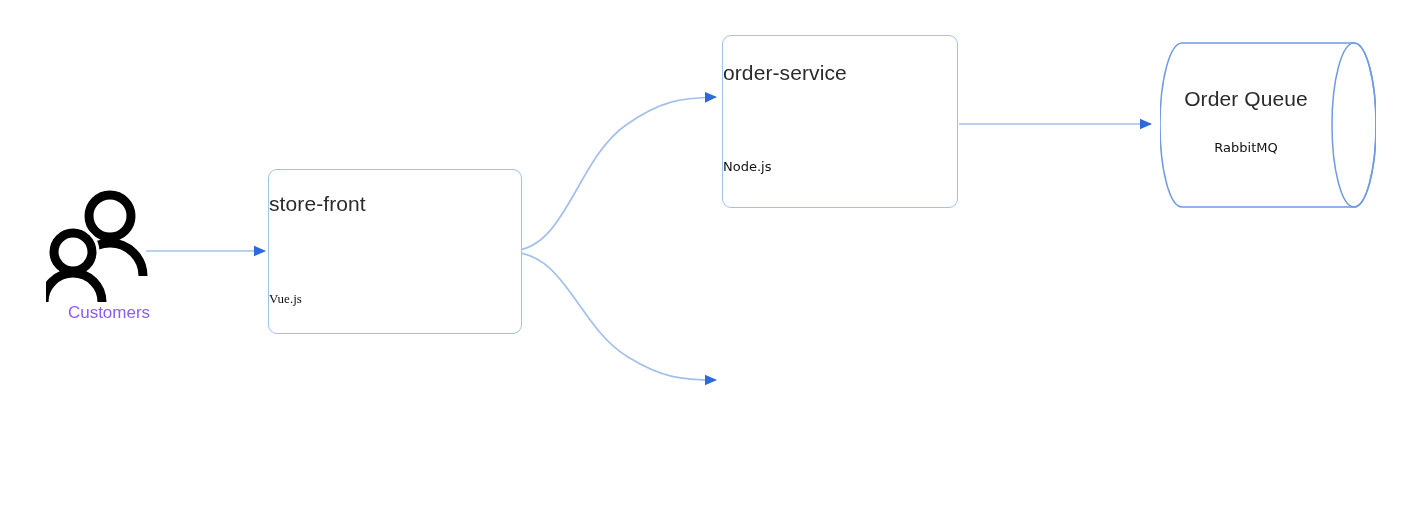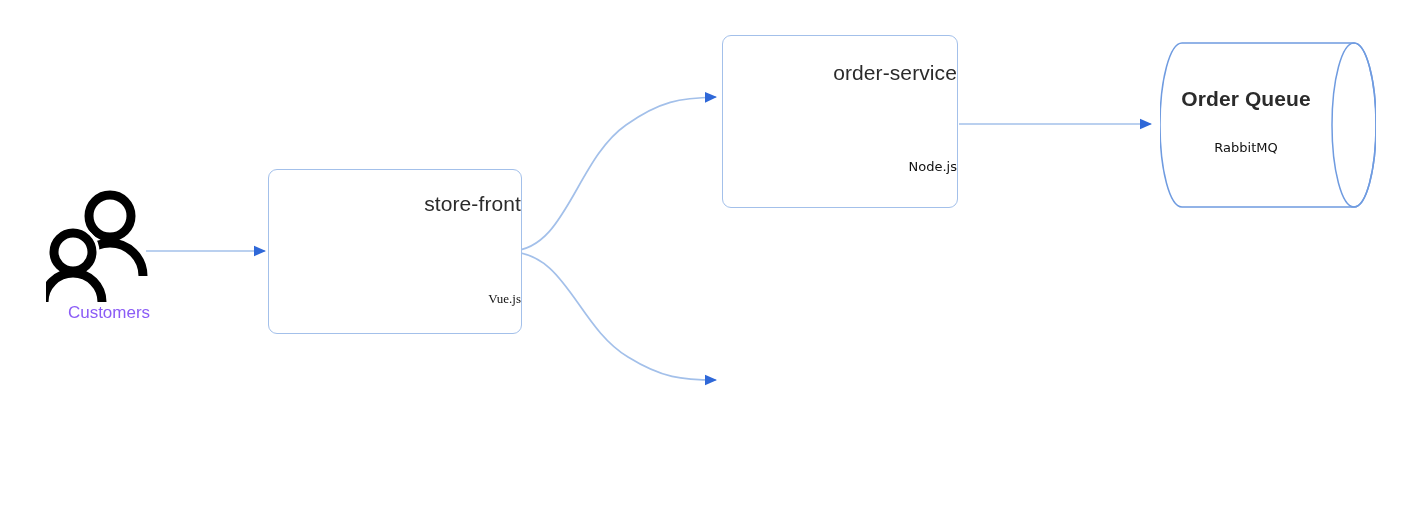--- a/index.html
+++ b/index.html
@@ -26,21 +26,21 @@
     top: 0;
     width: 1424px;
     height: 525px;
     pointer-events: none;
   }
   .node {
     position: absolute;
     box-sizing: border-box;
     display: flex;
     flex-direction: column;
-    align-items: flex-end;
+    align-items: flex-start;
     justify-content: center;
     background: #ffffff;
     gap: 44px;
   }
   .node-box {
     border: 1.6px solid #a3c0ea;
     border-radius: 9px;
   }
   .node-title {
     font-family: "Liberation Sans", sans-serif;
@@ -89,21 +89,21 @@
     position: relative;
     display: flex;
     flex-direction: column;
     align-items: center;
     justify-content: center;
     width: 100%;
     height: 100%;
     padding-right: 44px;
     box-sizing: border-box;
   }
-  #node-order-queue .node-title { margin-top: -8px; font-weight: bold; }
+  #node-order-queue .node-title { margin-top: -8px; }
   #node-order-queue .node-sub   { margin-top: 32px; }
 
   
   #actor-customers {
     position: absolute;
     left: 34px;
     top: 190px;
     width: 150px;
     height: 145px;
   }

